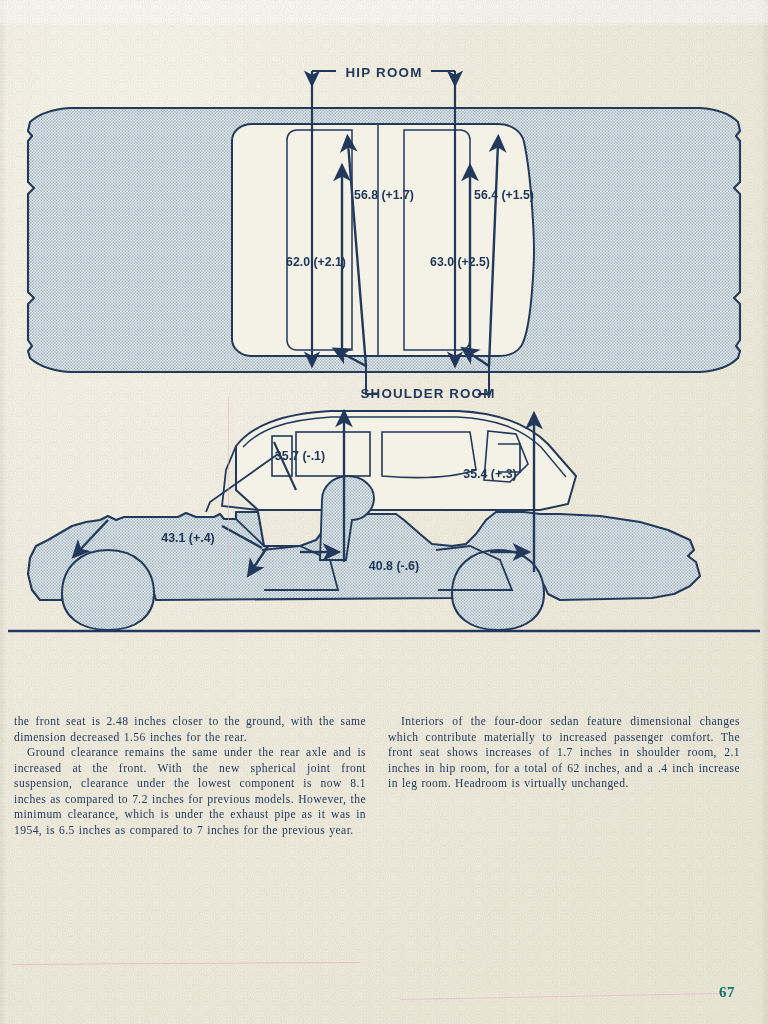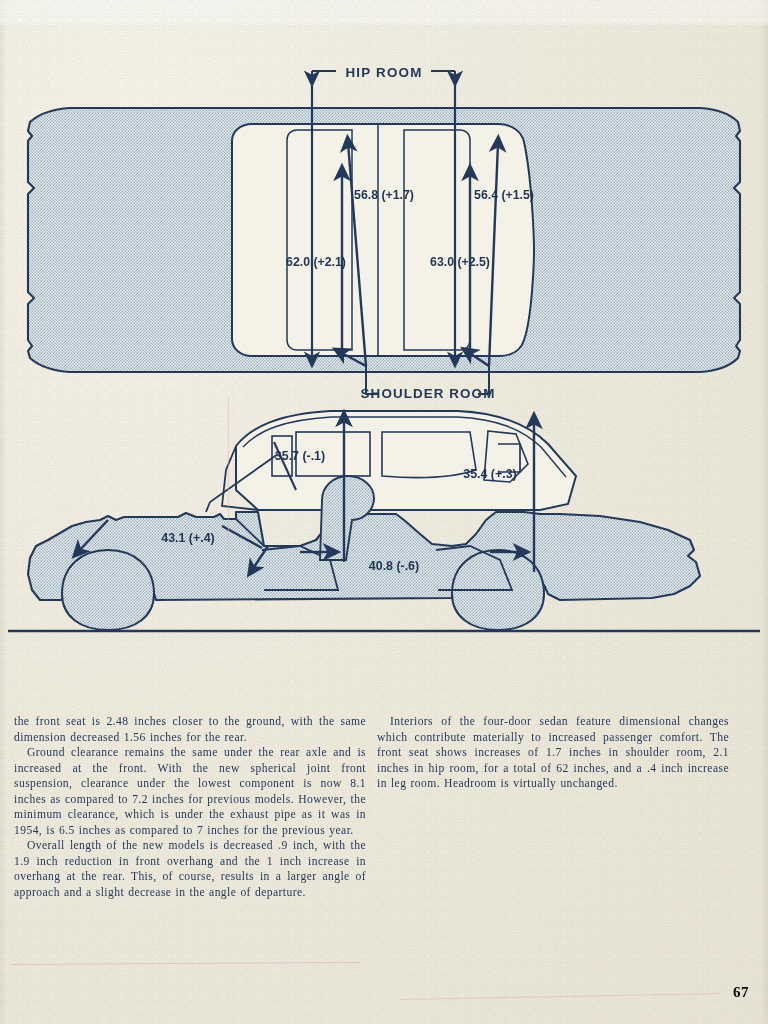--- a/index.html
+++ b/index.html
@@ -34,42 +34,42 @@
     background-size:17px 13px, 23px 19px;
   }
 
   .fig{position:absolute;left:0;top:0;width:680px;}
   svg{display:block;}
 
   
   #article{
     position:absolute;
     left:14px; top:714px; width:742px;
-    display:flex; gap:11px;
+    display:flex; gap:22px;
   }
   .col{width:352px;}
   .col p{
     margin:0;
     font-family:"Liberation Serif", serif;
     font-size:11.6px;
     line-height:15.55px;
     text-align:justify;
     color:#223a60;
     letter-spacing:.42px;
     word-spacing:.8px;
     text-indent:0;
   }
   .col p.ind{text-indent:13px;}
   #pagenum{
     position:absolute;
-    right:19px; top:984px;
+    right:33px; top:984px;
     font-family:"Liberation Serif", serif;
     font-size:15px;
     font-weight:700;
-    color:#000000;
+    color:#0f766e;
     letter-spacing:.5px;
   }
   
   .pinkline{position:absolute;background:#e8a9bd;opacity:.75;}
   #pink-v{left:228px;top:397px;width:1px;height:178px;opacity:.45;}
   #pink-h1{left:12px;top:963px;width:348px;height:1.4px;transform:rotate(-.35deg);opacity:.6;}
   #pink-h2{left:400px;top:996px;width:320px;height:1.3px;transform:rotate(-1.1deg);opacity:.5;}
 </style>
 </head>
 <body>
@@ -265,20 +265,19 @@
 </div>
 
 <div class="pinkline" id="pink-v"></div>
 <div class="pinkline" id="pink-h1"></div>
 <div class="pinkline" id="pink-h2"></div>
 
 <div id="article">
   <div class="col">
     <p>the front seat is 2.48 inches closer to the ground, with the same dimension decreased 1.56 inches for the rear.</p>
     <p class="ind">Ground clearance remains the same under the rear axle and is increased at the front. With the new spherical joint front suspension, clearance under the lowest component is now 8.1 inches as compared to 7.2 inches for previous models. However, the minimum clearance, which is under the exhaust pipe as it was in 1954, is 6.5 inches as compared to 7 inches for the previous year.</p>
-    <p class="ind">Overall length of the new models is decreased .9 inch, with the 1.9 inch reduction in front overhang and the 1 inch increase in overhang at the rear. This, of course, results in a larger angle of approach and a slight decrease in the angle of departure.</p>
   </div>
   <div class="col">
     <p class="ind">Interiors of the four-door sedan feature dimensional changes which contribute materially to increased passenger comfort. The front seat shows increases of 1.7 inches in shoulder room, 2.1 inches in hip room, for a total of 62 inches, and a .4 inch increase in leg room. Headroom is virtually unchanged.</p>
   </div>
 </div>
 
 <div id="pagenum">67</div>
 
 </body></html>

